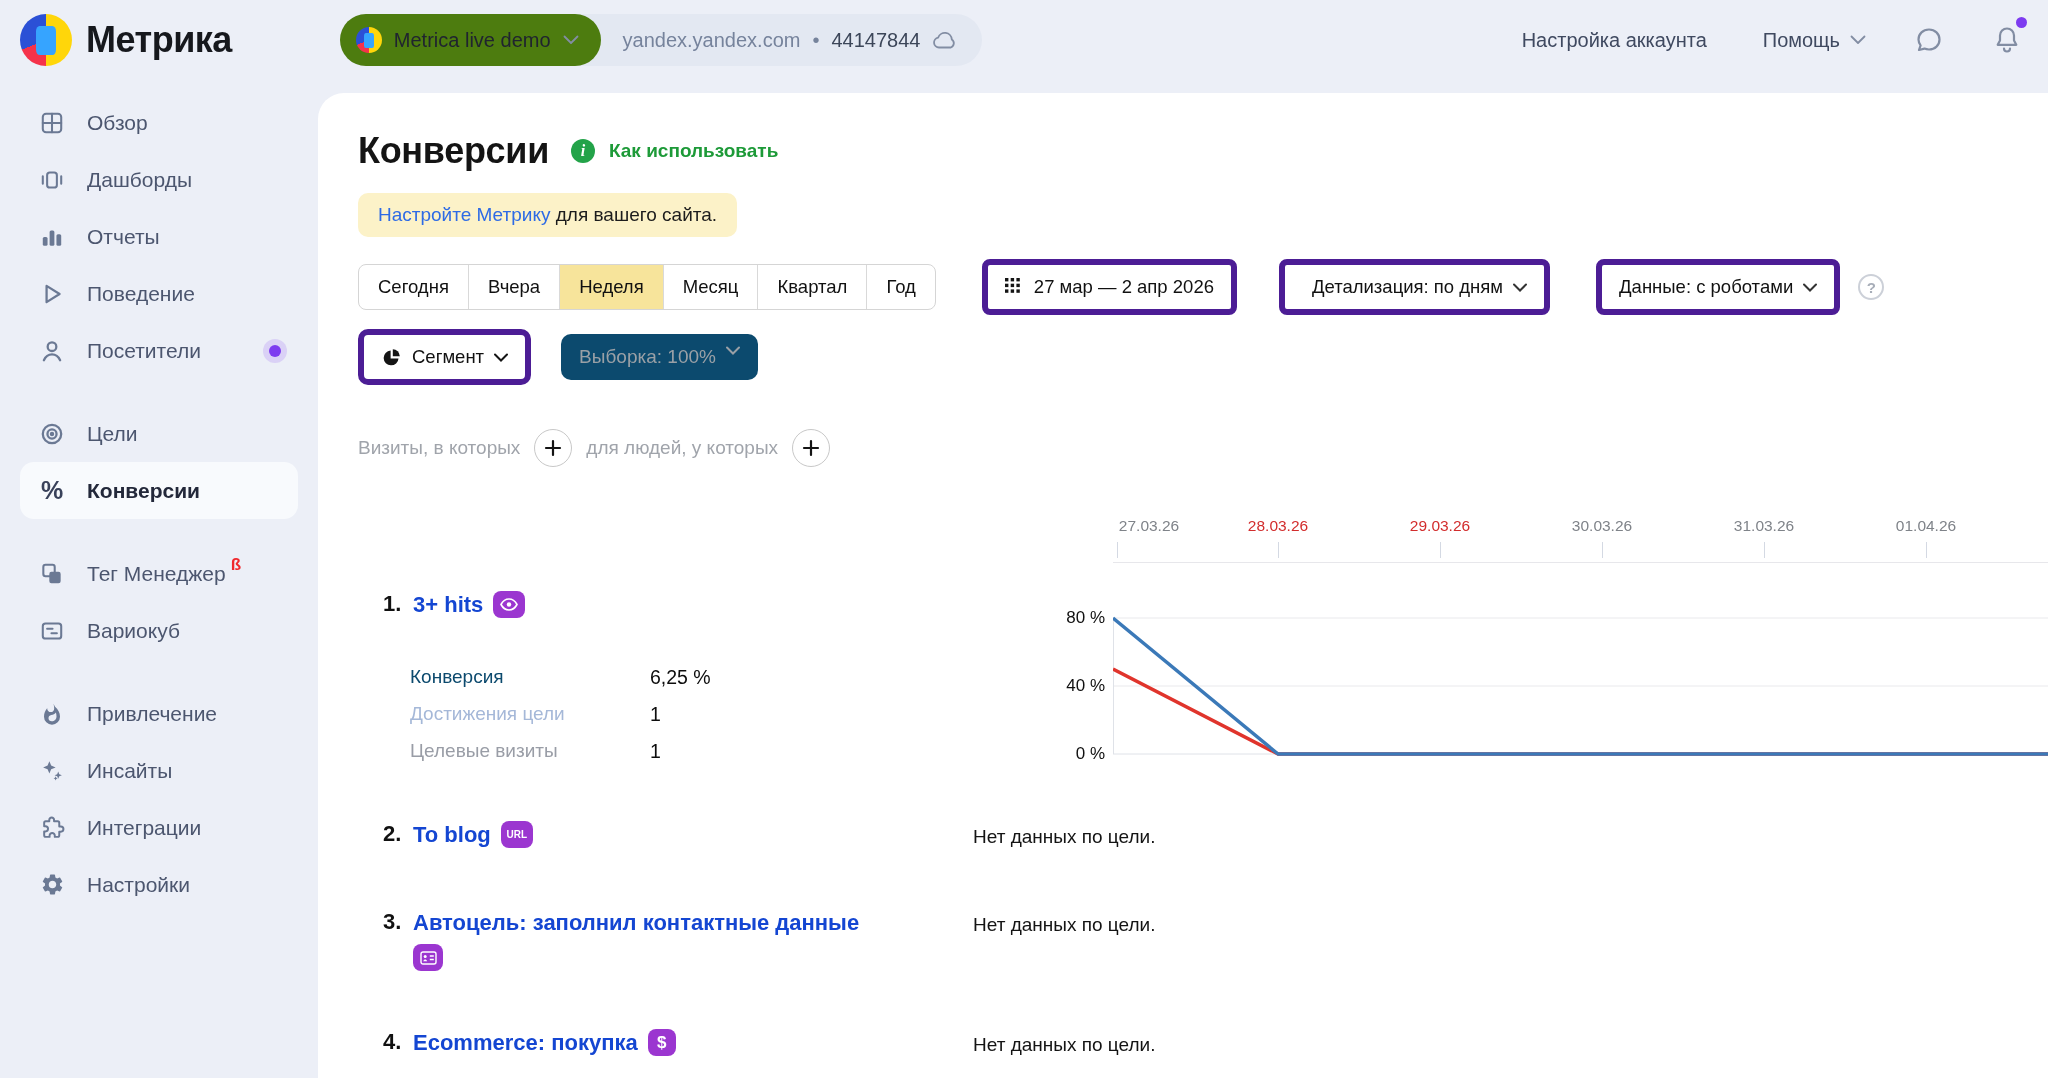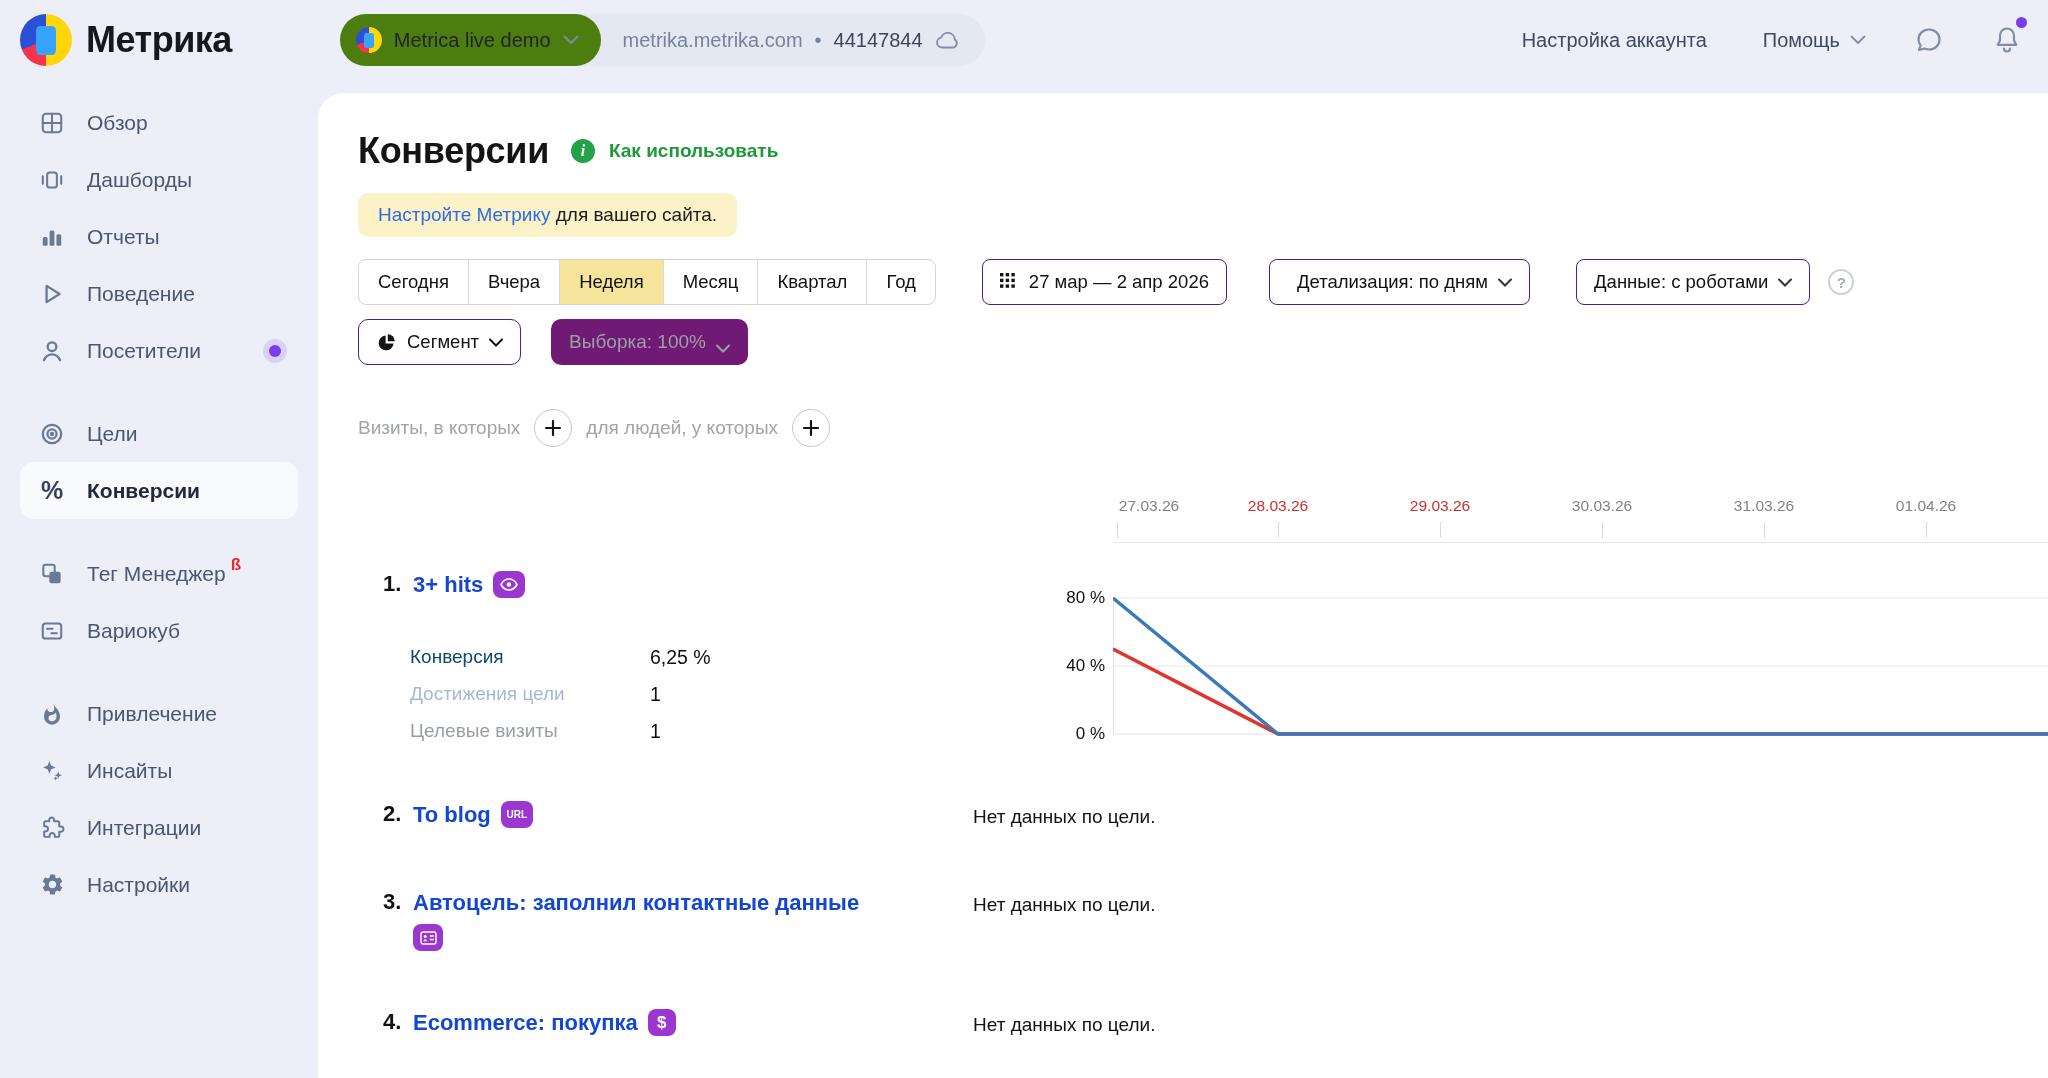--- a/index.html
+++ b/index.html
@@ -61,28 +61,28 @@
 
   .banner { display:inline-block; margin-top:20px; background:#fcf2c8; border-radius:10px;
     padding:11px 20px; font-size:19px; color:#1c1c1c; }
   .banner a { text-decoration:none; cursor:pointer; }
 
   .controls-row { display:flex; align-items:center; margin-top:22px; }
   .tab-group { display:flex; border:1px solid #d5d5d5; border-radius:8px; overflow:hidden; background:#fff; }
   .tab { padding:11px 19px; font-size:18.5px; color:#111; border-left:1px solid #d9d9d9; cursor:pointer;
     white-space:nowrap; }
   .tab:first-child { border-left:none; }
-  .ctl-btn { display:flex; align-items:center; gap:10px; border:1px solid #4c1d95; border-radius:8px;
+  .ctl-btn { display:flex; align-items:center; gap:10px; border:6px solid #4c1d95; border-radius:8px;
     background:#fff; padding:11px 17px; font-size:18.5px; color:#111; cursor:pointer; white-space:nowrap; }
   .q-circle { width:26px; height:26px; border:2px solid #ccd0d8; border-radius:50%; color:#a7adb8;
     font-size:15px; font-weight:700; display:flex; align-items:center; justify-content:center;
     margin-left:18px; cursor:pointer; }
 
   .segment-row { display:flex; align-items:center; gap:30px; margin-top:14px; }
-  .sampling-pill { display:flex; align-items:flex-end; gap:10px; background:#701a75; border-radius:10px;
+  .sampling-pill { display:flex; align-items:flex-start; gap:10px; background:#0c4a6e; border-radius:10px;
     padding:12px 18px; font-size:19px; color:#9aa0a6; cursor:pointer; }
 
   .filter-row { display:flex; align-items:center; margin-top:44px; }
   .filter-label { font-size:19px; color:#a0a4ab; }
   .plus-btn { width:38px; height:38px; border-radius:50%; border:1.5px solid #c8c8c8; background:#fff;
     display:flex; align-items:center; justify-content:center; margin:0 14px; cursor:pointer; }
   .plus-btn svg { display:block; }
 
   
   .goals { margin-top:0; }
@@ -140,21 +140,21 @@
 
     <div class="counter-group">
       <div class="counter-switcher">
         <span class="logo-ball small"></span>
         <span class="name">Metrica live demo</span>
         <svg class="hdr-ic" width="16" height="10" viewBox="0 0 16 10">
             <path d="M1.5 1.5 8 8l6.5-6.5"></path>
           </svg>
       </div>
       <div class="counter-meta">
-        <span class="counter-domain">metrika.metrika.com</span>
+        <span class="counter-domain">yandex.yandex.com</span>
         <span class="counter-sep">•</span>
         <span class="counter-id">44147844</span>
         <svg class="hdr-ic" width="26" height="20" viewBox="0 0 26 20">
             <path d="M7 17.5a5 5 0 0 1-.8-9.93A7 7 0 0 1 19.8 9.4a4.6 4.6 0 0 1-.9 8.1H7z"></path>
           </svg>
       </div>
     </div>
 
     <div class="topbar-right">
       <span class="top-link">Настройка аккаунта</span>

